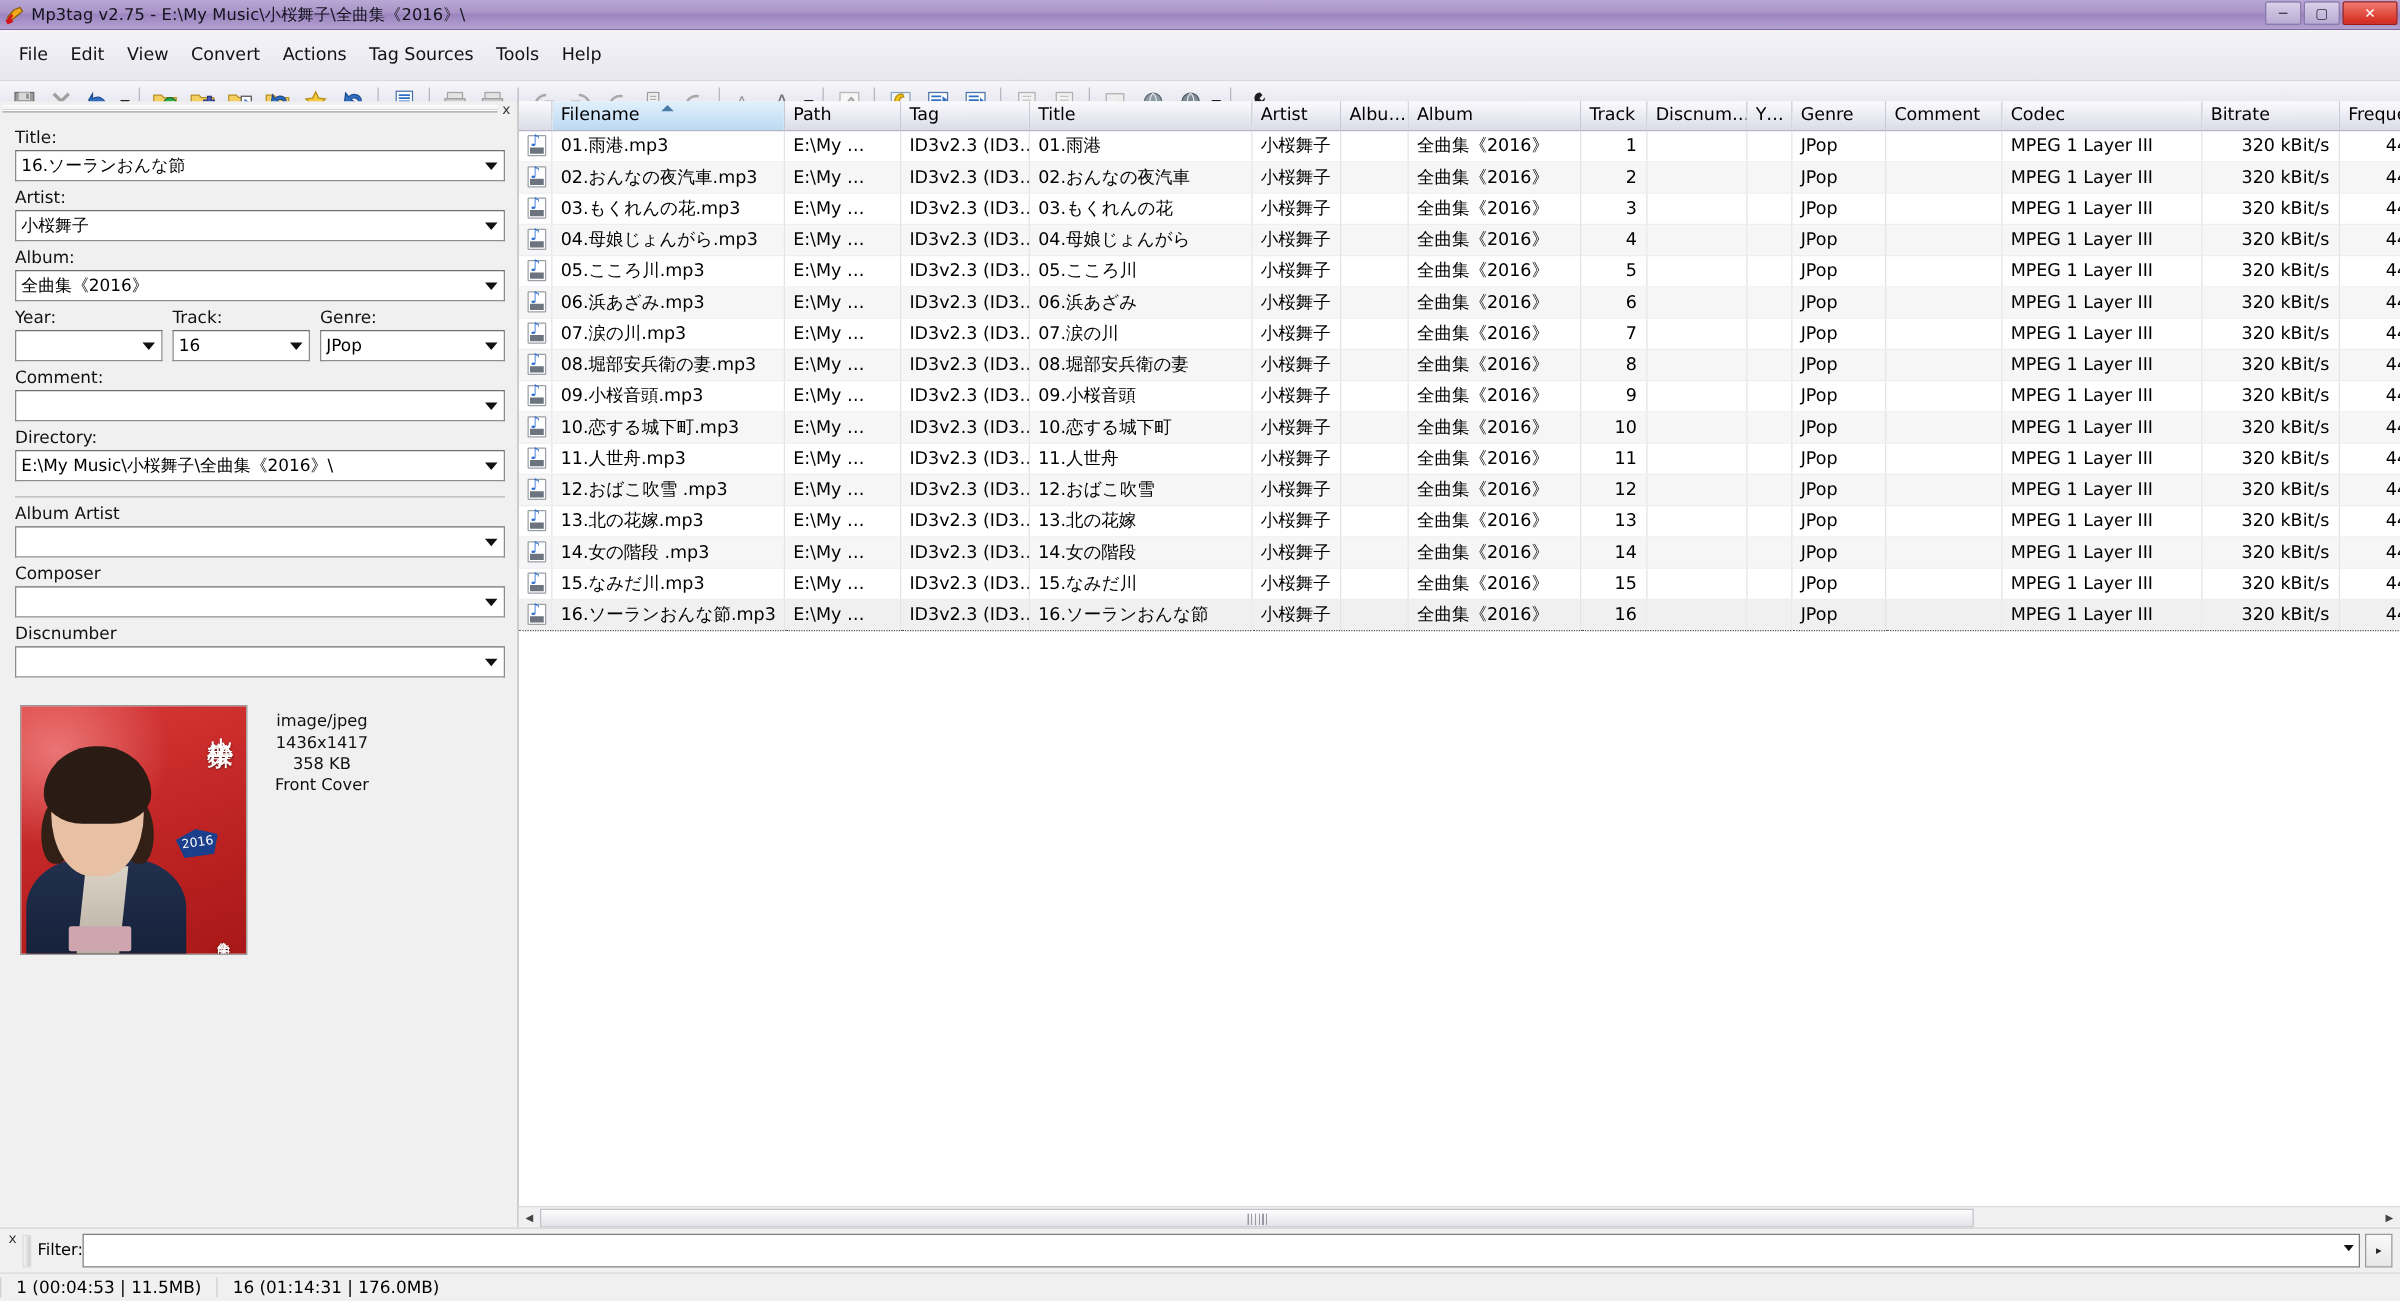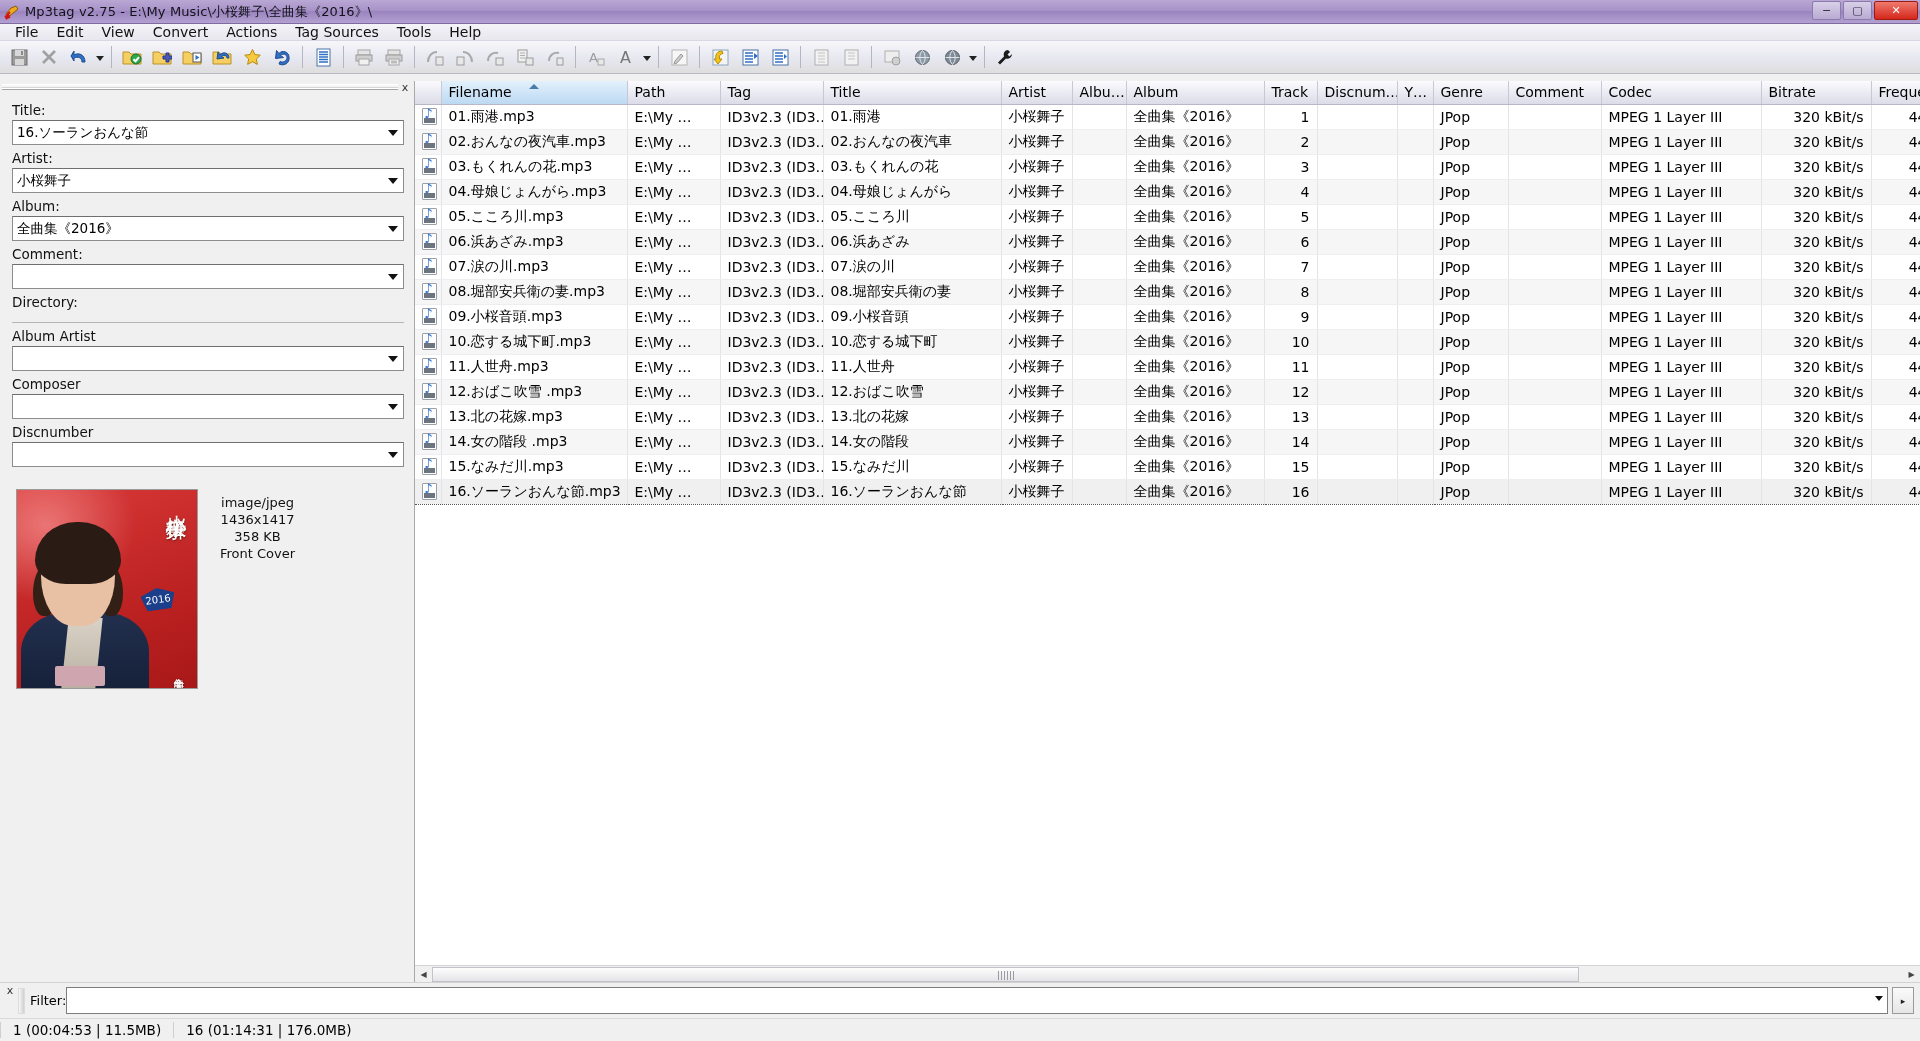--- a/index.html
+++ b/index.html
@@ -39,21 +39,21 @@
     display: flex; align-items: center; justify-content: center;
     color: #2a2a35; font-size: 11px; line-height: 1;
   }
   .win-btn.close {
     background: linear-gradient(to bottom, #f07a6e, #d5271b);
     border-color: #9e1b12; color: #fff; width: 44px;
   }
 
   
   #menubar {
-    height: 17px;
+    height: 41px;
     background: linear-gradient(to bottom, #f4f3f8, #e8e7ef);
     display: flex; align-items: center;
     padding-left: 6px;
     border-bottom: 1px solid #d9d8e2;
     font-size: 14px;
   }
   #menubar .menu-item {
     padding: 2px 9px; white-space: nowrap; color: #111;
   }
 
@@ -582,28 +582,55 @@
         <input class="fld" value="小桜舞子" style="">
         <span class="drop-arrow"></span>
       </div>
 
       <div class="fld-label">Album:</div>
       <div class="fld-wrap">
         <input class="fld" value="全曲集《2016》" style="">
         <span class="drop-arrow"></span>
       </div>
 
+      <div class="row3" style="margin-top:5px;">
+        <div class="c1">
+          <div class="fld-label" style="margin-top:0;">Year:</div>
+          <div class="fld-wrap">
+            <input class="fld" value="" style="">
+            <span class="drop-arrow"></span>
+          </div>
+        </div>
+        <div class="c2">
+          <div class="fld-label" style="margin-top:0;">Track:</div>
+          <div class="fld-wrap">
+            <input class="fld" value="16" style="">
+            <span class="drop-arrow"></span>
+          </div>
+        </div>
+        <div class="c3">
+          <div class="fld-label" style="margin-top:0;">Genre:</div>
+          <div class="fld-wrap">
+            <input class="fld" value="JPop" style="">
+            <span class="drop-arrow"></span>
+          </div>
+        </div>
+      </div>
 
       <div class="fld-label">Comment:</div>
       <div class="fld-wrap">
         <input class="fld" value="" style="">
         <span class="drop-arrow"></span>
       </div>
 
       <div class="fld-label">Directory:</div>
+      <div class="fld-wrap">
+        <input class="fld" value="E:\My Music\小桜舞子\全曲集《2016》\" style="">
+        <span class="drop-arrow"></span>
+      </div>
 
       <div class="divider"></div>
 
       <div class="fld-label">Album Artist</div>
       <div class="fld-wrap">
         <input class="fld" value="" style="">
         <span class="drop-arrow"></span>
       </div>
 
       <div class="fld-label">Composer</div>

